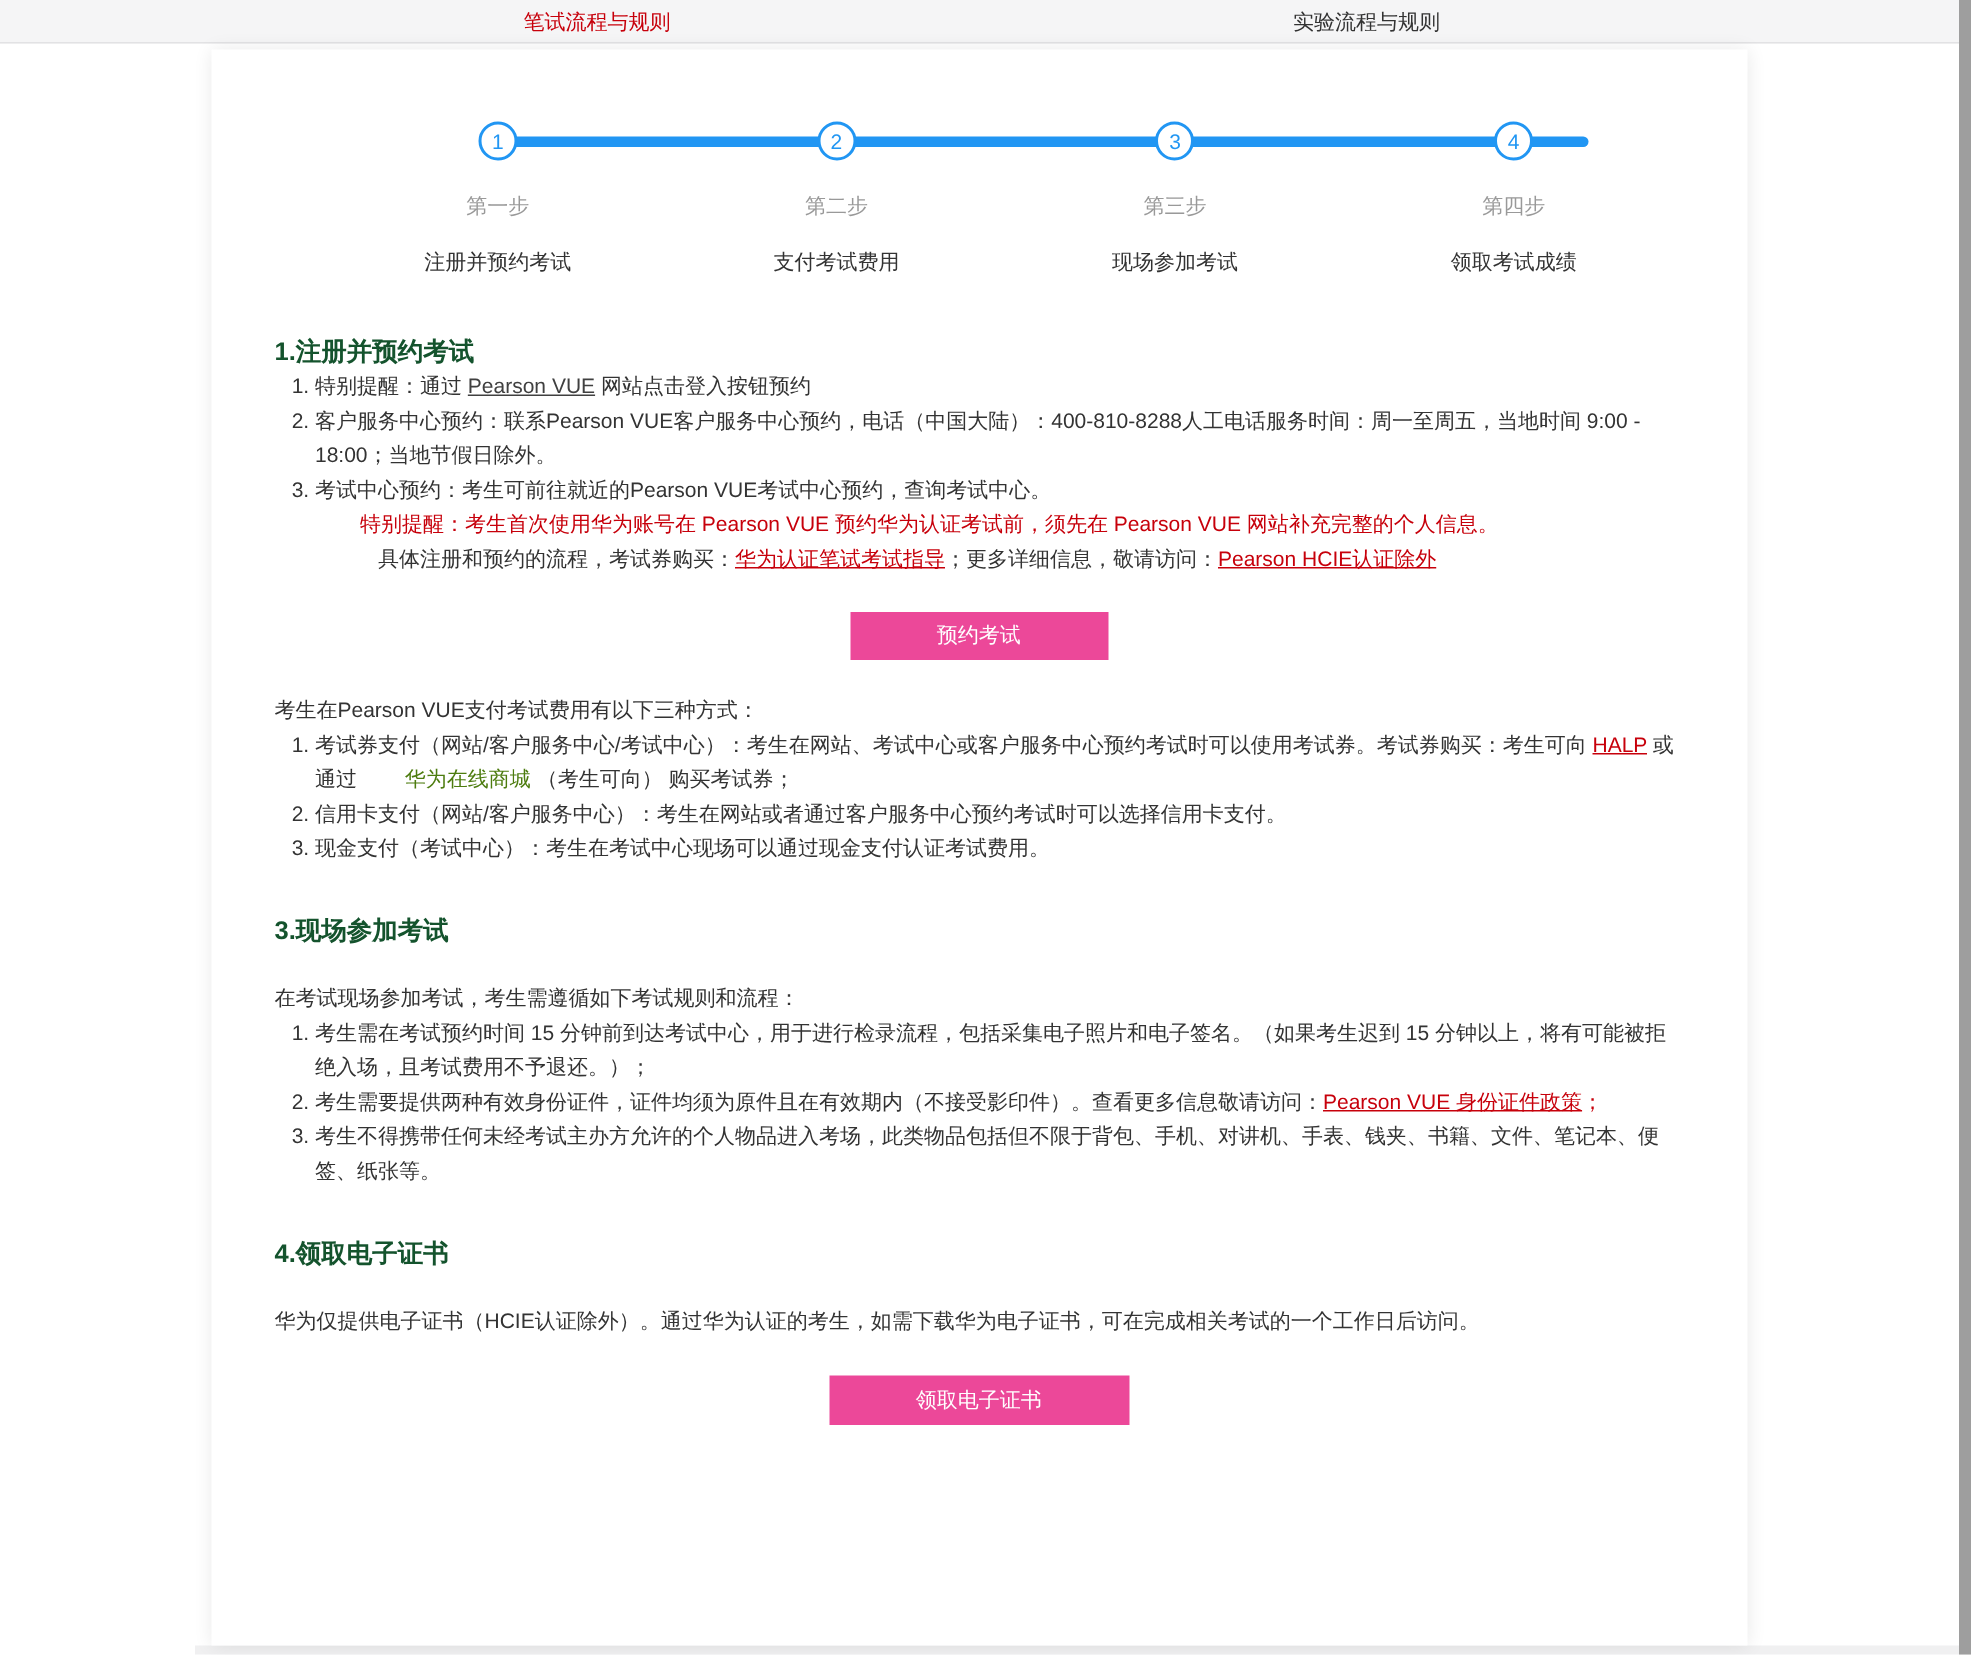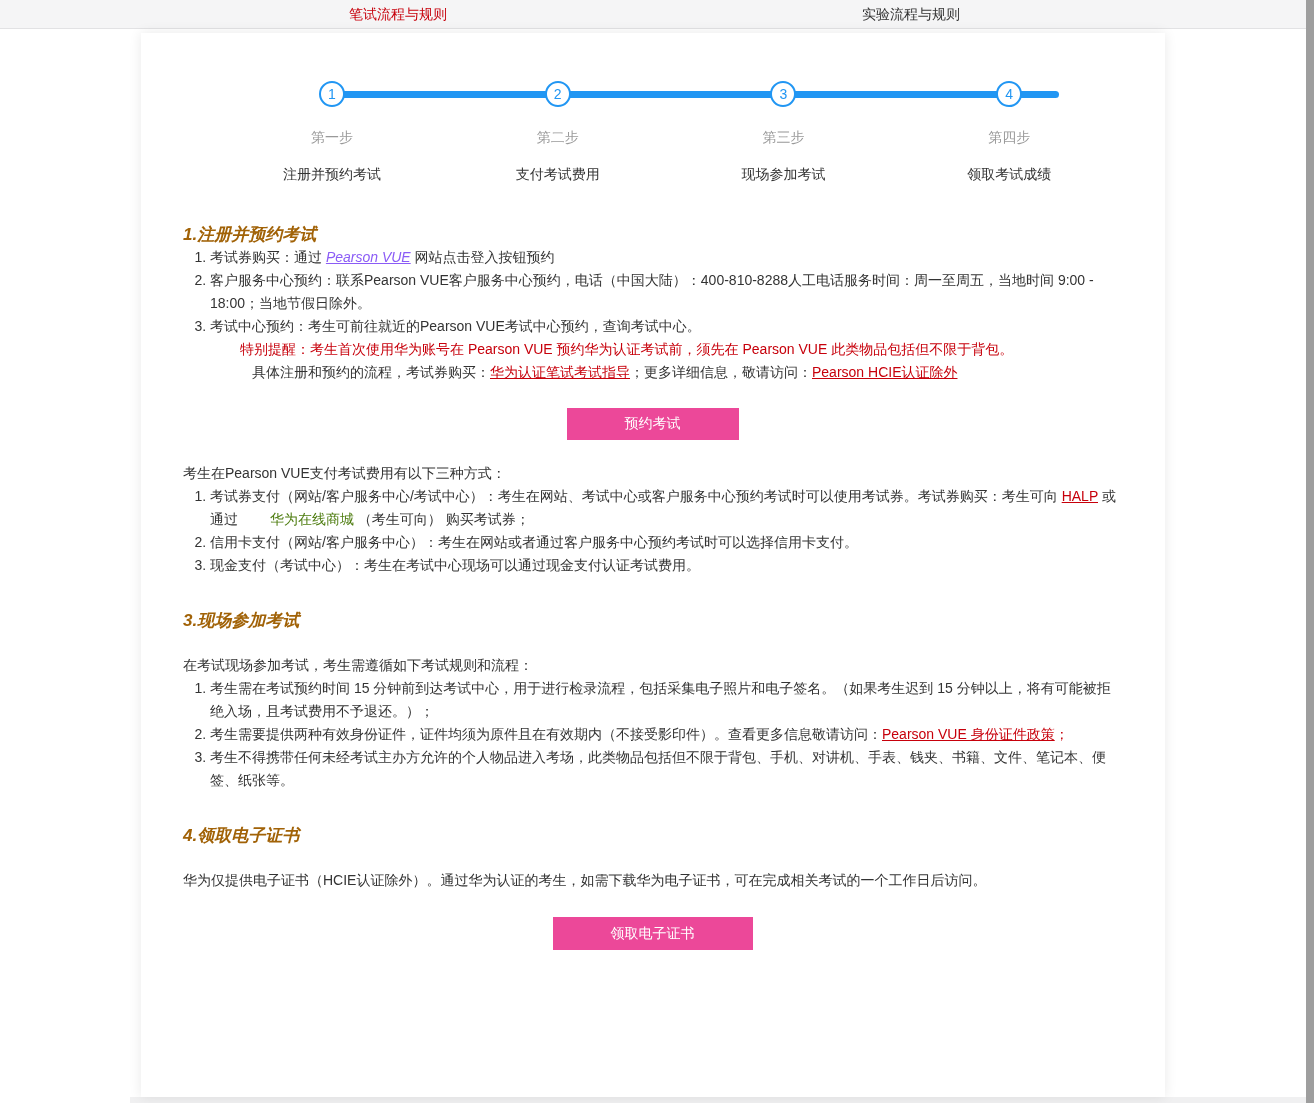--- a/index.html
+++ b/index.html
@@ -42,28 +42,28 @@
   .step-circle {
     width:26px; height:26px; margin:0 auto; background:#fff;
     border:2px solid #2196f3; border-radius:50%;
     color:#2196f3; font-size:14px; line-height:22px; text-align:center;
     position:relative; z-index:1;
   }
   .step-label { margin-top:22px; font-size:14px; color:#999; }
   .step-title { margin-top:19px; font-size:14px; color:#333; }
 
   
-  .section-heading { margin:32px 0 0; font-size:17px; font-weight:bold; color:#a16207;font-style:italic; }
+  .section-heading { margin:32px 0 0; font-size:17px; font-weight:bold; color:#14532d; }
   .intro { margin:22px 0 0; font-size:14px; line-height:23px; }
   ol.rules { margin:0; padding:0 0 0 27px; font-size:14px; line-height:23px; }
   ol.rules li { margin:0; padding:0; }
   .note { margin:0; font-size:14px; line-height:23px; }
   .note-reminder { padding-left:57px; color:#c7000b; }
   .note-guide { padding-left:69px; color:#333; }
-  .link-blue { color:#8b5cf6; text-decoration:underline; cursor:pointer;font-style:italic; }
+  .link-blue { color:#404040; text-decoration:underline; cursor:pointer; }
   .link-red { color:#c7000b; text-decoration:underline; cursor:pointer; }
   .red-plain { color:#4d7c0f; text-decoration:none; cursor:pointer;margin-left:28px; }
   .red-text { color:#c7000b; }
 
   .btn {
     display:block; margin:24px auto 15px; border:none; cursor:pointer;
     background:#ec4899; color:#fff; font-size:14px;
     font-family:"Liberation Sans","DejaVu Sans",sans-serif;
   }
   .btn-book { width:172px; height:32px; }
@@ -108,26 +108,26 @@
         <div class="step-label">第四步</div>
         <div class="step-title">领取考试成绩</div>
       </div>
     </div>
   </div>
 
   <section>
     <h2 class="section-heading">1.注册并预约考试</h2>
     <ol class="rules">
       <li>
-        <span>考试券购买：通过 </span><a class="link-blue">Pearson VUE</a><span> 网站点击登入按钮预约</span>
+        <span>特别提醒：通过 </span><a class="link-blue">Pearson VUE</a><span> 网站点击登入按钮预约</span>
       </li>
       <li>客户服务中心预约：联系Pearson VUE客户服务中心预约，电话（中国大陆）：400-810-8288人工电话服务时间：周一至周五，当地时间 9:00 - 18:00；当地节假日除外。</li>
       <li>考试中心预约：考生可前往就近的Pearson VUE考试中心预约，查询考试中心。</li>
     </ol>
-    <p class="note note-reminder">特别提醒：考生首次使用华为账号在 Pearson VUE 预约华为认证考试前，须先在 Pearson VUE 此类物品包括但不限于背包。</p>
+    <p class="note note-reminder">特别提醒：考生首次使用华为账号在 Pearson VUE 预约华为认证考试前，须先在 Pearson VUE 网站补充完整的个人信息。</p>
     <p class="note note-guide">
       <span>具体注册和预约的流程，考试券购买：</span><a class="link-red">华为认证笔试考试指导</a><span>；更多详细信息，敬请访问：</span><a class="link-red">Pearson HCIE认证除外</a>
     </p>
     <button class="btn btn-book">预约考试</button>
   </section>
 
   <section>
     <p class="intro">考生在Pearson VUE支付考试费用有以下三种方式：</p>
     <ol class="rules">
       <li>

